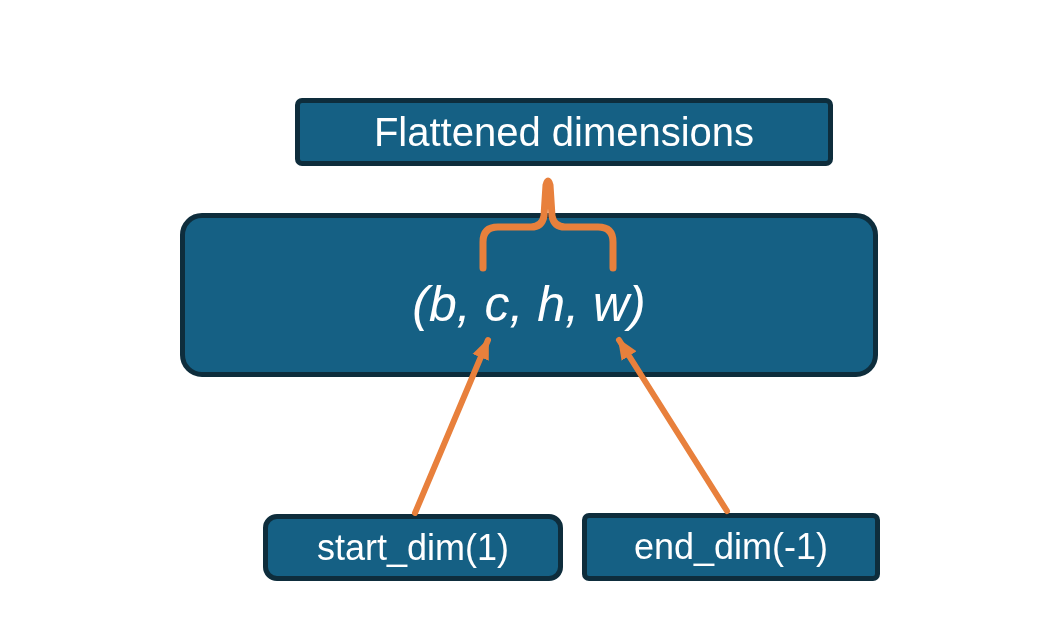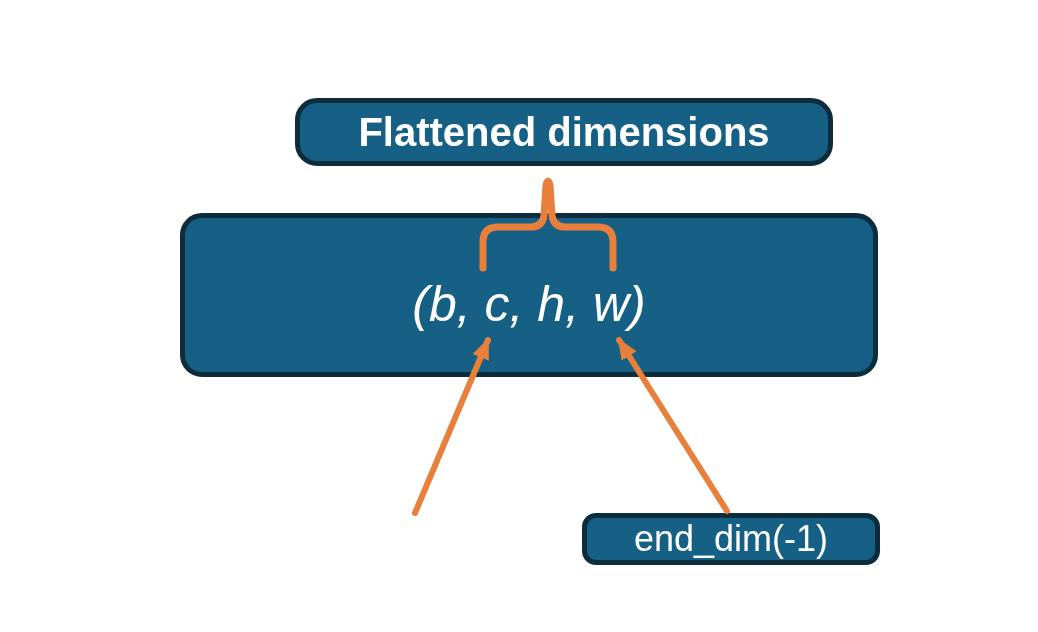--- a/index.html
+++ b/index.html
@@ -21,42 +21,41 @@
     border: 5px solid var(--box-border, #0e2d3c);
     color: var(--text, #ffffff);
     display: flex;
     align-items: center;
     justify-content: center;
     white-space: nowrap;
   }
   .top-box {
     left: 295px; top: 98px;
     width: 538px; height: 68px;
-    border-radius: 22px;
+    border-radius: 7px;
     font-size: 40px;
-    font-weight: bold;
   }
   .tensor-box {
     left: 180px; top: 213px;
     width: 698px; height: 164px;
     border-radius: 22px;
     font-size: 50px;
     padding-top: 18px;
     font-style: italic;
   }
   .start-box {
     left: 263px; top: 514px;
     width: 300px; height: 67px;
     border-radius: 14px;
     font-size: 36px;
   }
   .end-box {
     left: 582px; top: 513px;
-    width: 298px; height: 52px;
-    border-radius: 14px;
+    width: 298px; height: 68px;
+    border-radius: 7px;
     font-size: 36px;
   }
   .connectors {
     position: absolute;
     left: 0; top: 0;
     width: 1038px;
     height: 632px;
     z-index: 2;
     pointer-events: none;
   }
@@ -76,20 +75,23 @@
 <div class="canvas">
 
   <div class="box top-box">
     <span>Flattened dimensions</span>
   </div>
 
   <div class="box tensor-box">
     <span>(b, c, h, w)</span>
   </div>
 
+  <div class="box start-box">
+    <span>start_dim(1)</span>
+  </div>
 
   <div class="box end-box">
     <span>end_dim(-1)</span>
   </div>
 
   <svg class="connectors" viewBox="0 0 1038 632" xmlns="http://www.w3.org/2000/svg">
     <defs>
       <marker id="arrowhead" viewBox="0 0 10 10" refX="9" refY="5" markerWidth="3.5" markerHeight="3.5" orient="auto-start-reverse">
         <path class="head" d="M 0 0.8 L 10 5 L 0 9.2 z"></path>
       </marker>

